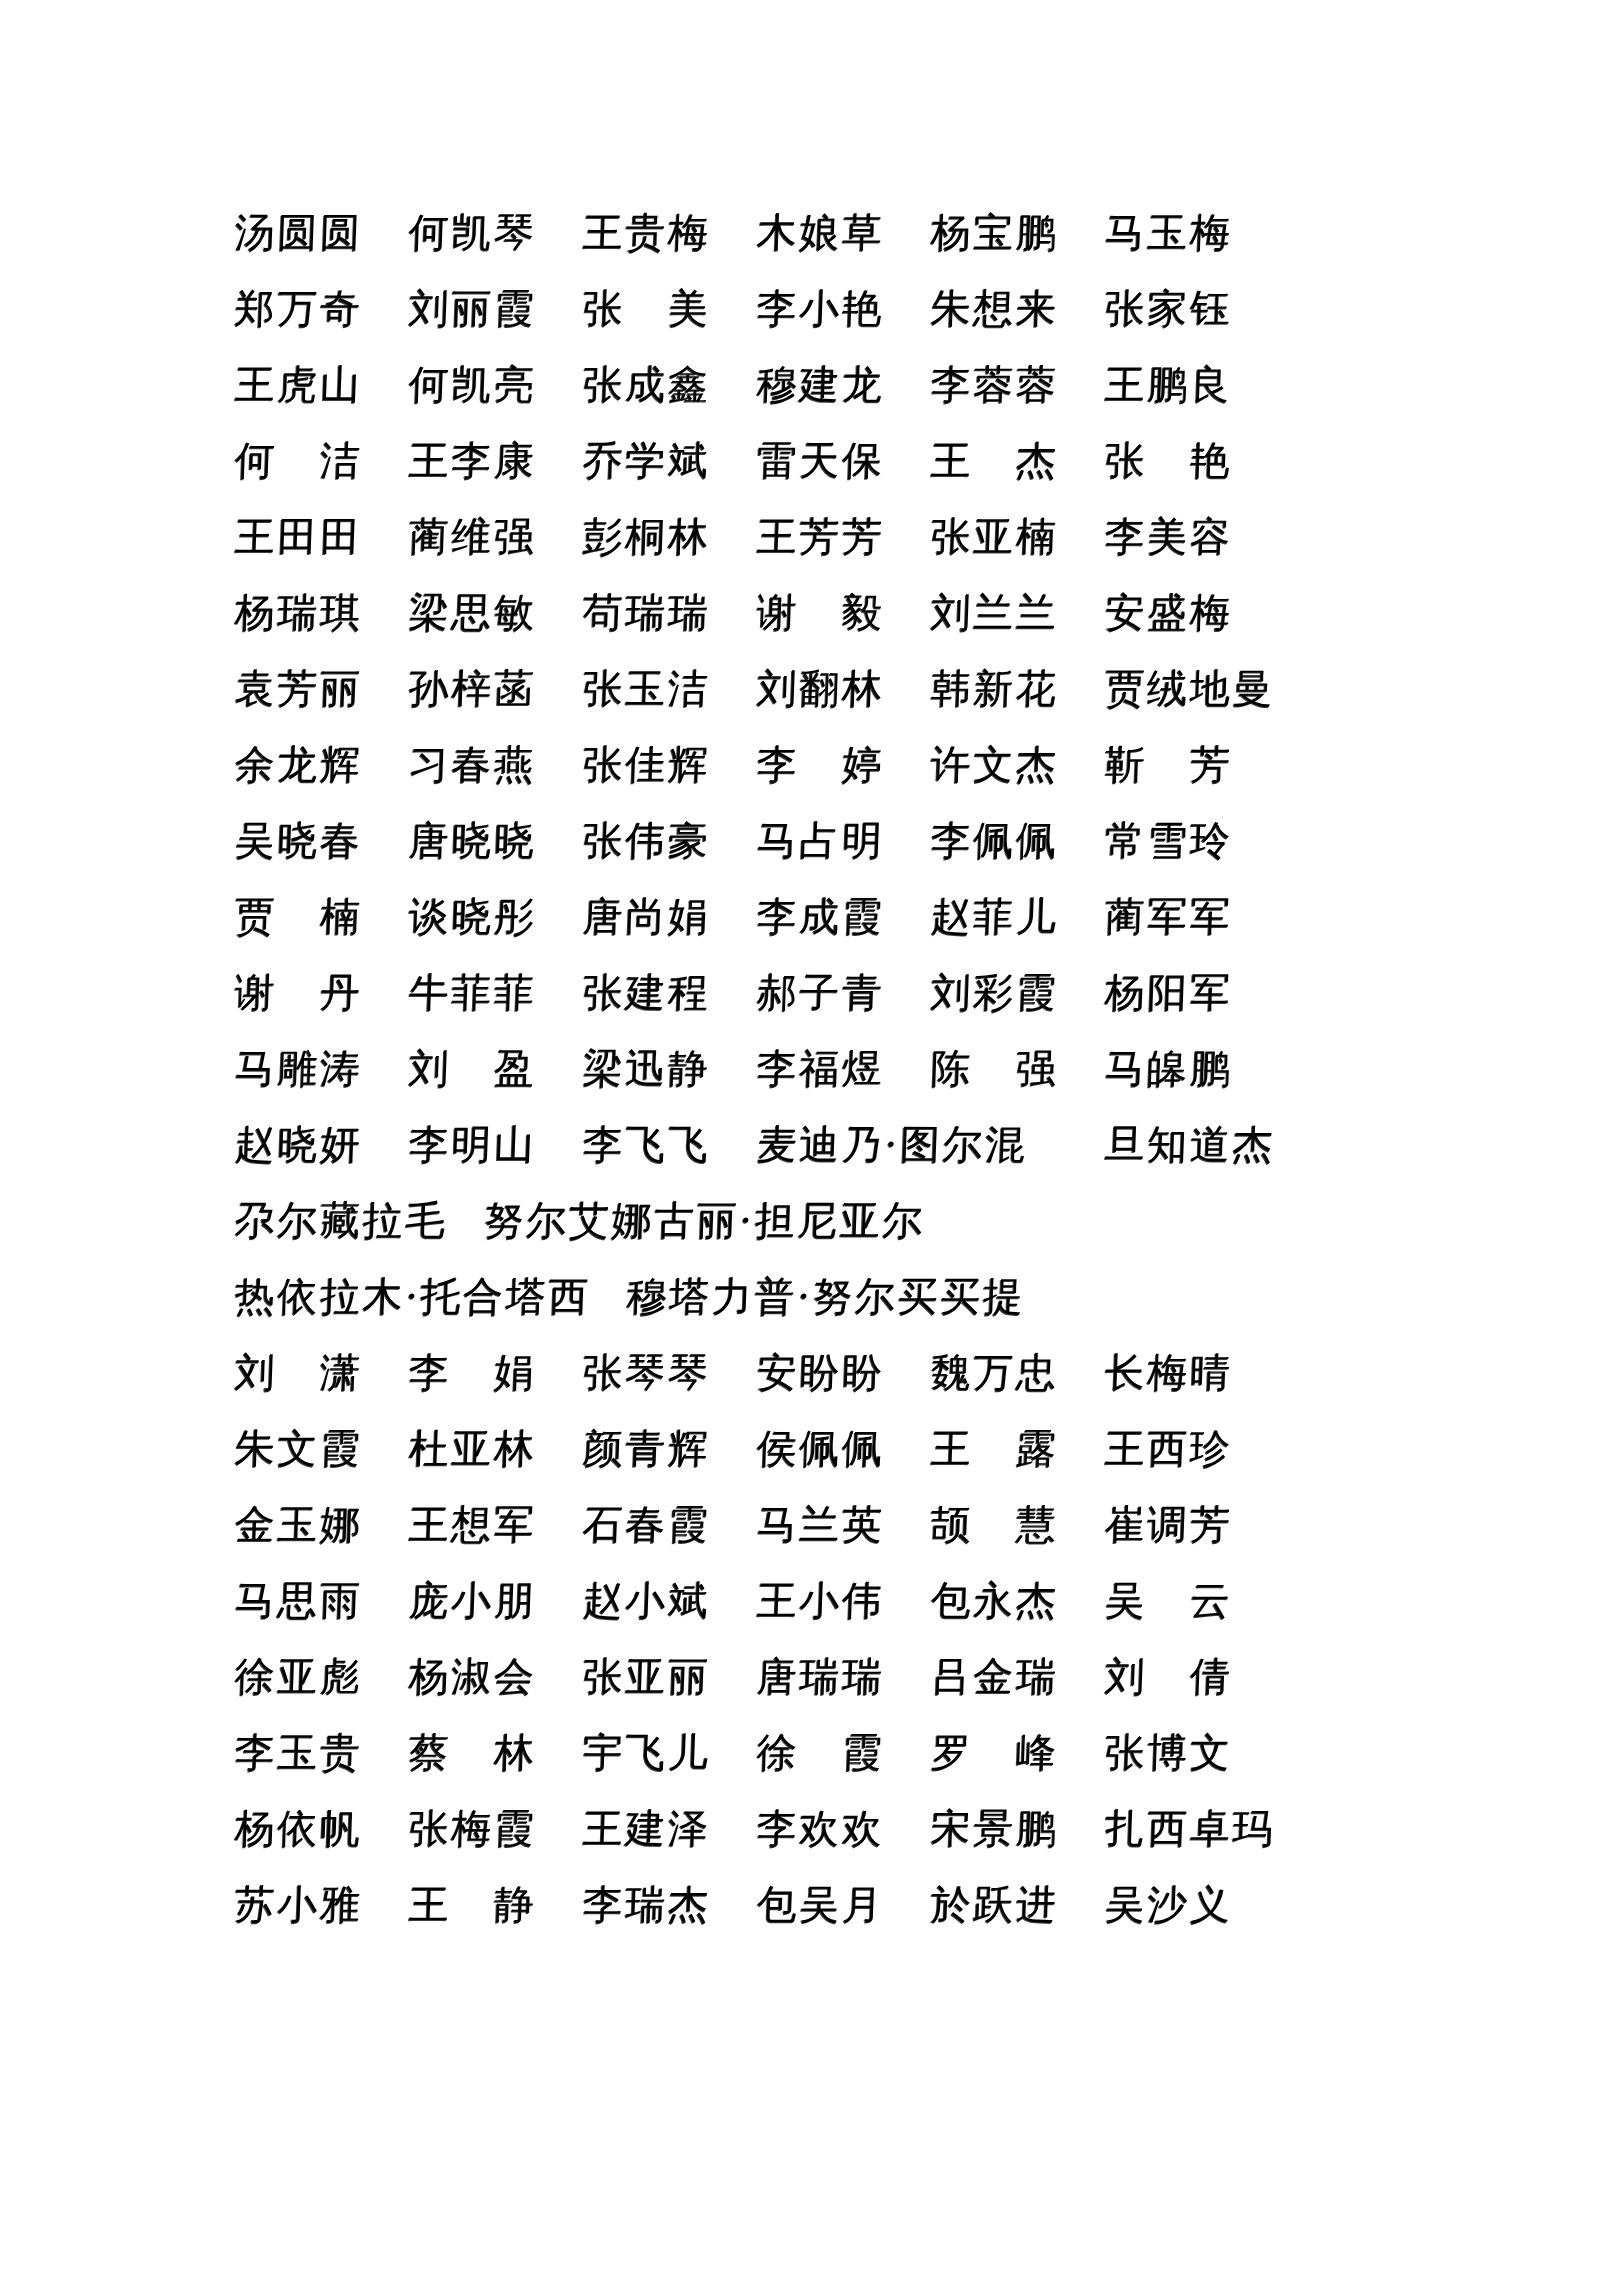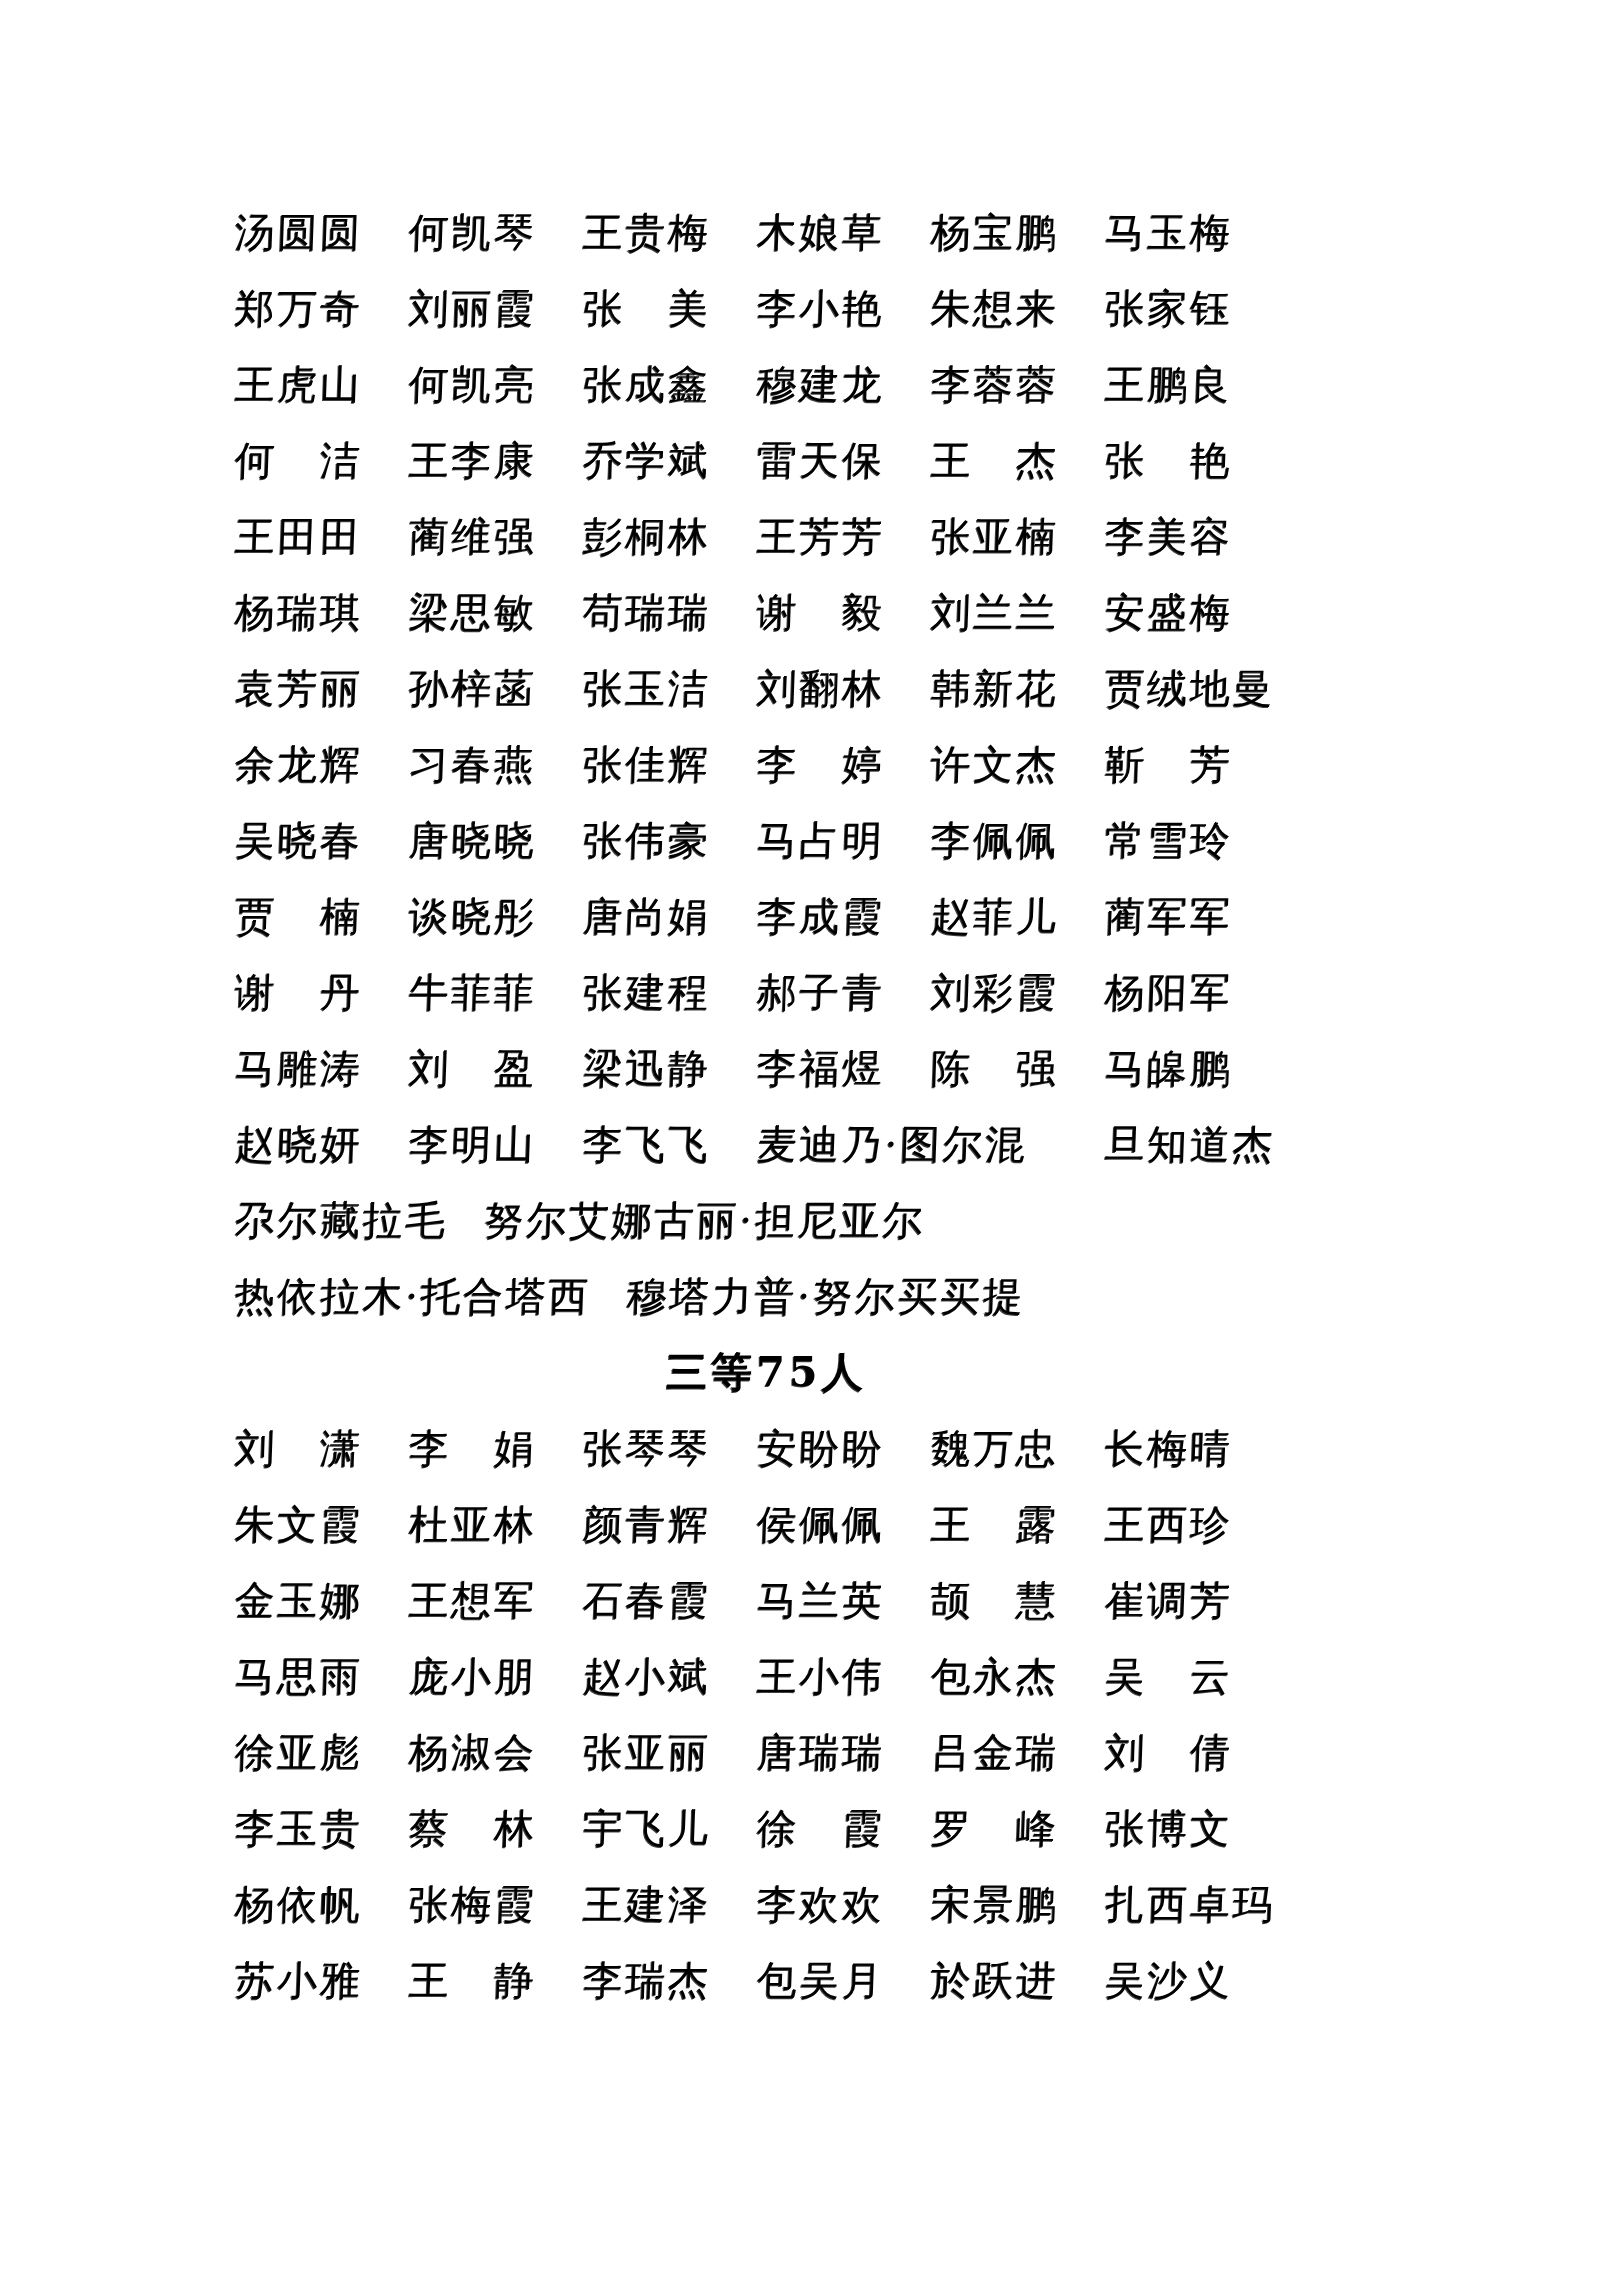--- a/index.html
+++ b/index.html
@@ -173,23 +173,20 @@
         </div>
         <div class="row free">
           <span class="cell">尕尔藏拉毛</span>
           <span class="cell wide">努尔艾娜古丽·担尼亚尔</span>
         </div>
         <div class="row free">
           <span class="cell wide">热依拉木·托合塔西</span>
           <span class="cell wide">穆塔力普·努尔买买提</span>
         </div>
       </div>
-    <div class="row heading-row">
-      <span class="heading">三等75人</span>
-    </div>
     <div id="section2">
         <div class="row">
           <span class="cell">刘　潇</span>
           <span class="cell">李　娟</span>
           <span class="cell">张琴琴</span>
           <span class="cell">安盼盼</span>
           <span class="cell">魏万忠</span>
           <span class="cell">长梅晴</span>
         </div>
         <div class="row">

